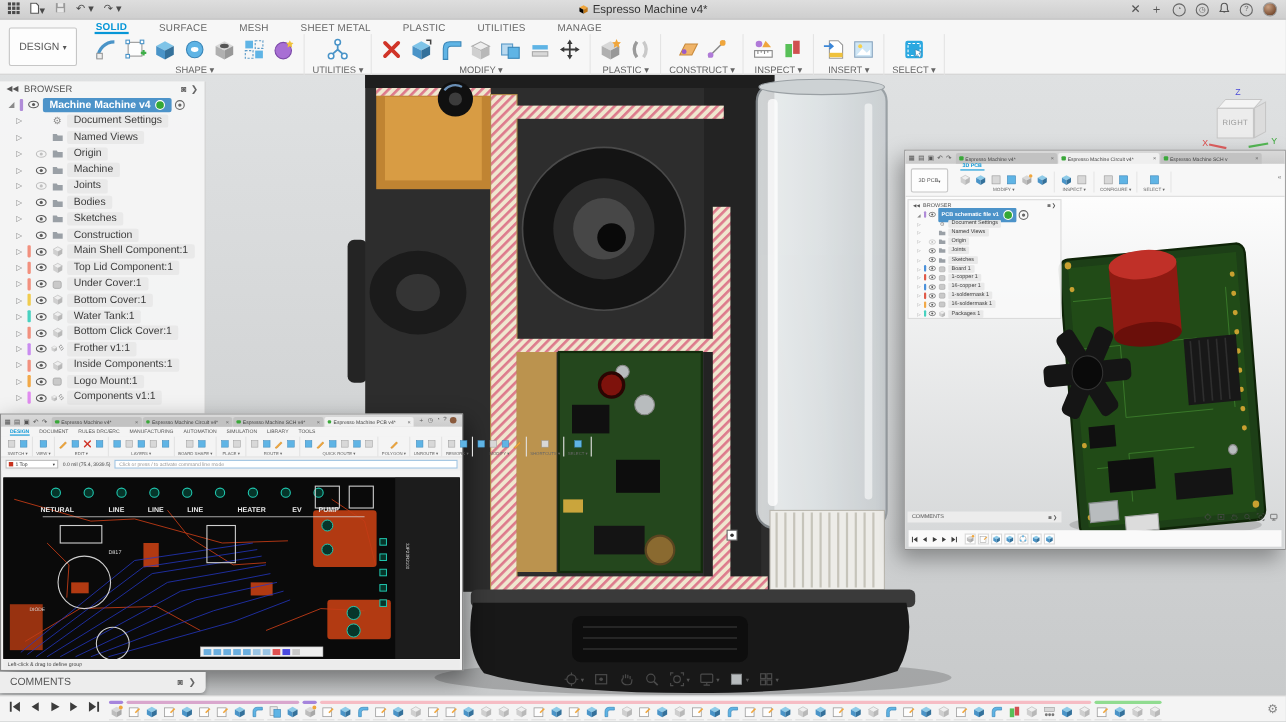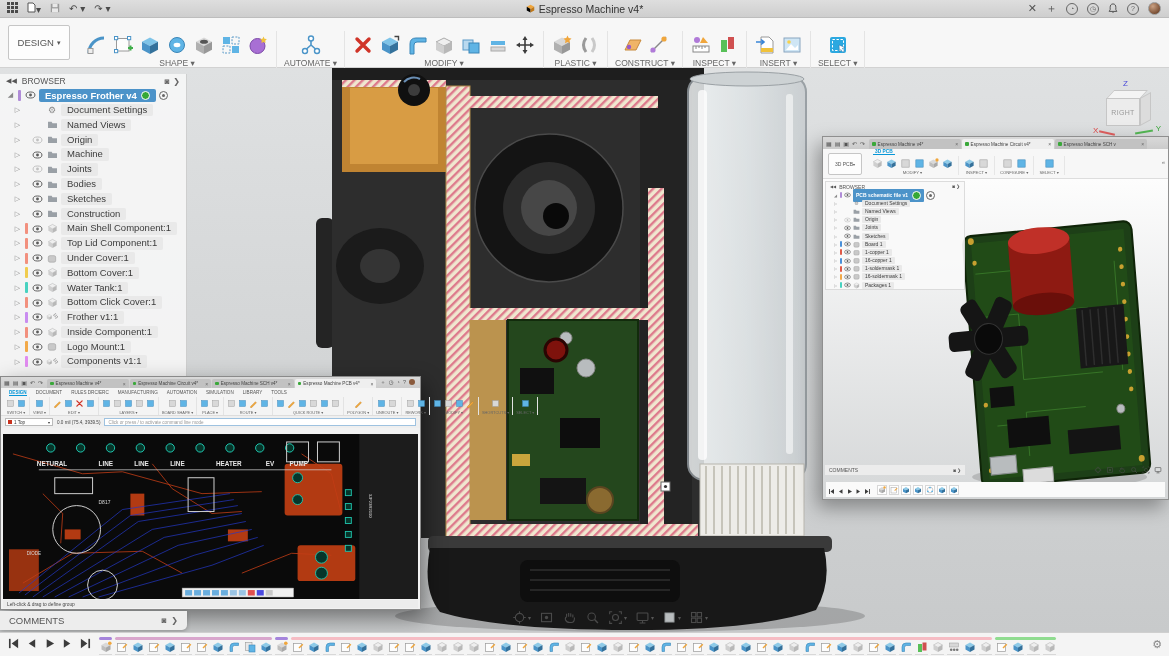--- a/index.html
+++ b/index.html
@@ -297,20 +297,29 @@
     <span class="tb-circ">?</span>
     <span class="avatar"></span>
   </div>
 </div>
 
 <div class="ribbon">
   <div class="design-btn">
     <span>DESIGN</span>
       <span style="font-size:7px">▾</span>
   </div>
+  <div class="ribbon-tabs" id="ribbon-tabs">
+      <div class="rtab active">SOLID</div>
+      <div class="rtab">SURFACE</div>
+      <div class="rtab">MESH</div>
+      <div class="rtab">SHEET METAL</div>
+      <div class="rtab">PLASTIC</div>
+      <div class="rtab">UTILITIES</div>
+      <div class="rtab">MANAGE</div>
+    </div>
   <div class="ribbon-groups" id="ribbon-groups">
       <div class="tool-group">
         <div class="tool-icons">
           <div class="ti">
             <svg width="22" height="22" viewBox="0 0 22 22">
               <path d="M4,19 A15 15 0 0 1 19,4" stroke="#4a94c8" stroke-width="3" fill="none"></path>
               <rect x="3" y="14.5" width="5" height="5" fill="#eee" stroke="#999"></rect>
             </svg>
           </div>
           <div class="ti">
@@ -364,21 +373,21 @@
         <div class="tool-icons">
           <div class="ti">
             <svg width="22" height="22" viewBox="0 0 22 22">
               <circle cx="11" cy="4.5" r="2.5" fill="#fff" stroke="#4a94c8" stroke-width="1.4"></circle>
               <circle cx="5" cy="17" r="2.5" fill="#fff" stroke="#4a94c8" stroke-width="1.4"></circle>
               <circle cx="17" cy="17" r="2.5" fill="#fff" stroke="#4a94c8" stroke-width="1.4"></circle>
               <path d="M11,7 v4 M11,11 L6.5,15 M11,11 L15.5,15" stroke="#4a94c8" stroke-width="1.6" fill="none"></path>
             </svg>
           </div>
         </div>
-        <div class="group-label">AUTOMATE ▾</div>
+        <div class="group-label">UTILITIES ▾</div>
       </div>
       <div class="tool-group">
         <div class="tool-icons">
           <div class="ti">
             <svg width="22" height="22" viewBox="0 0 22 22">
               <path d="M5,5 L17,17 M17,5 L5,17" stroke="#d03428" stroke-width="3.4" stroke-linecap="round"></path>
             </svg>
           </div>
           <div class="ti">
             <svg width="22" height="22" viewBox="0 0 22 22">
@@ -524,21 +533,21 @@
       <div class="row root">
         <span class="tw">◢</span>
         <span class="cbar" style="background: rgb(176, 140, 216);"></span>
         <span class="eyebox">
           <svg width="11" height="8" viewBox="0 0 12 9">
             <ellipse cx="6" cy="4.5" rx="5" ry="3.4" fill="none" stroke="#5a5a5a" stroke-width="1.1"></ellipse>
             <circle cx="6" cy="4.5" r="1.6" fill="#5a5a5a"></circle>
           </svg>
         </span>
         <span class="pill">
-          <span>Espresso Frother v4</span>
+          <span>Machine Machine v4</span>
           <span class="badge-green"></span>
         </span>
         <span class="radio"></span>
       </div>
       <div class="row">
         <span class="tw">▷</span>
         <span class="cbar none"></span>
         <span class="eyebox"></span>
         <span class="ticon">
           <span style="color:#8a8a8a">⚙</span>
@@ -788,21 +797,21 @@
             <circle cx="6" cy="4.5" r="1.6" fill="#5a5a5a"></circle>
           </svg>
         </span>
         <span class="ticon">
           <svg width="11" height="11" viewBox="0 0 12 12">
             <polygon points="1.5,4 6,1.5 10.5,4 6,6.5" fill="#efefef" stroke="#aaa" stroke-width=".5"></polygon>
             <polygon points="1.5,4 6,6.5 6,11 1.5,8.5" fill="#cfcfcf"></polygon>
             <polygon points="10.5,4 6,6.5 6,11 10.5,8.5" fill="#b8b8b8"></polygon>
           </svg>
         </span>
-        <span class="pill">Inside Component:1</span>
+        <span class="pill">Inside Components:1</span>
       </div>
       <div class="row">
         <span class="tw">▷</span>
         <span class="cbar" style="background: rgb(242, 169, 72);"></span>
         <span class="eyebox">
           <svg width="11" height="8" viewBox="0 0 12 9">
             <ellipse cx="6" cy="4.5" rx="5" ry="3.4" fill="none" stroke="#5a5a5a" stroke-width="1.1"></ellipse>
             <circle cx="6" cy="4.5" r="1.6" fill="#5a5a5a"></circle>
           </svg>
         </span>

